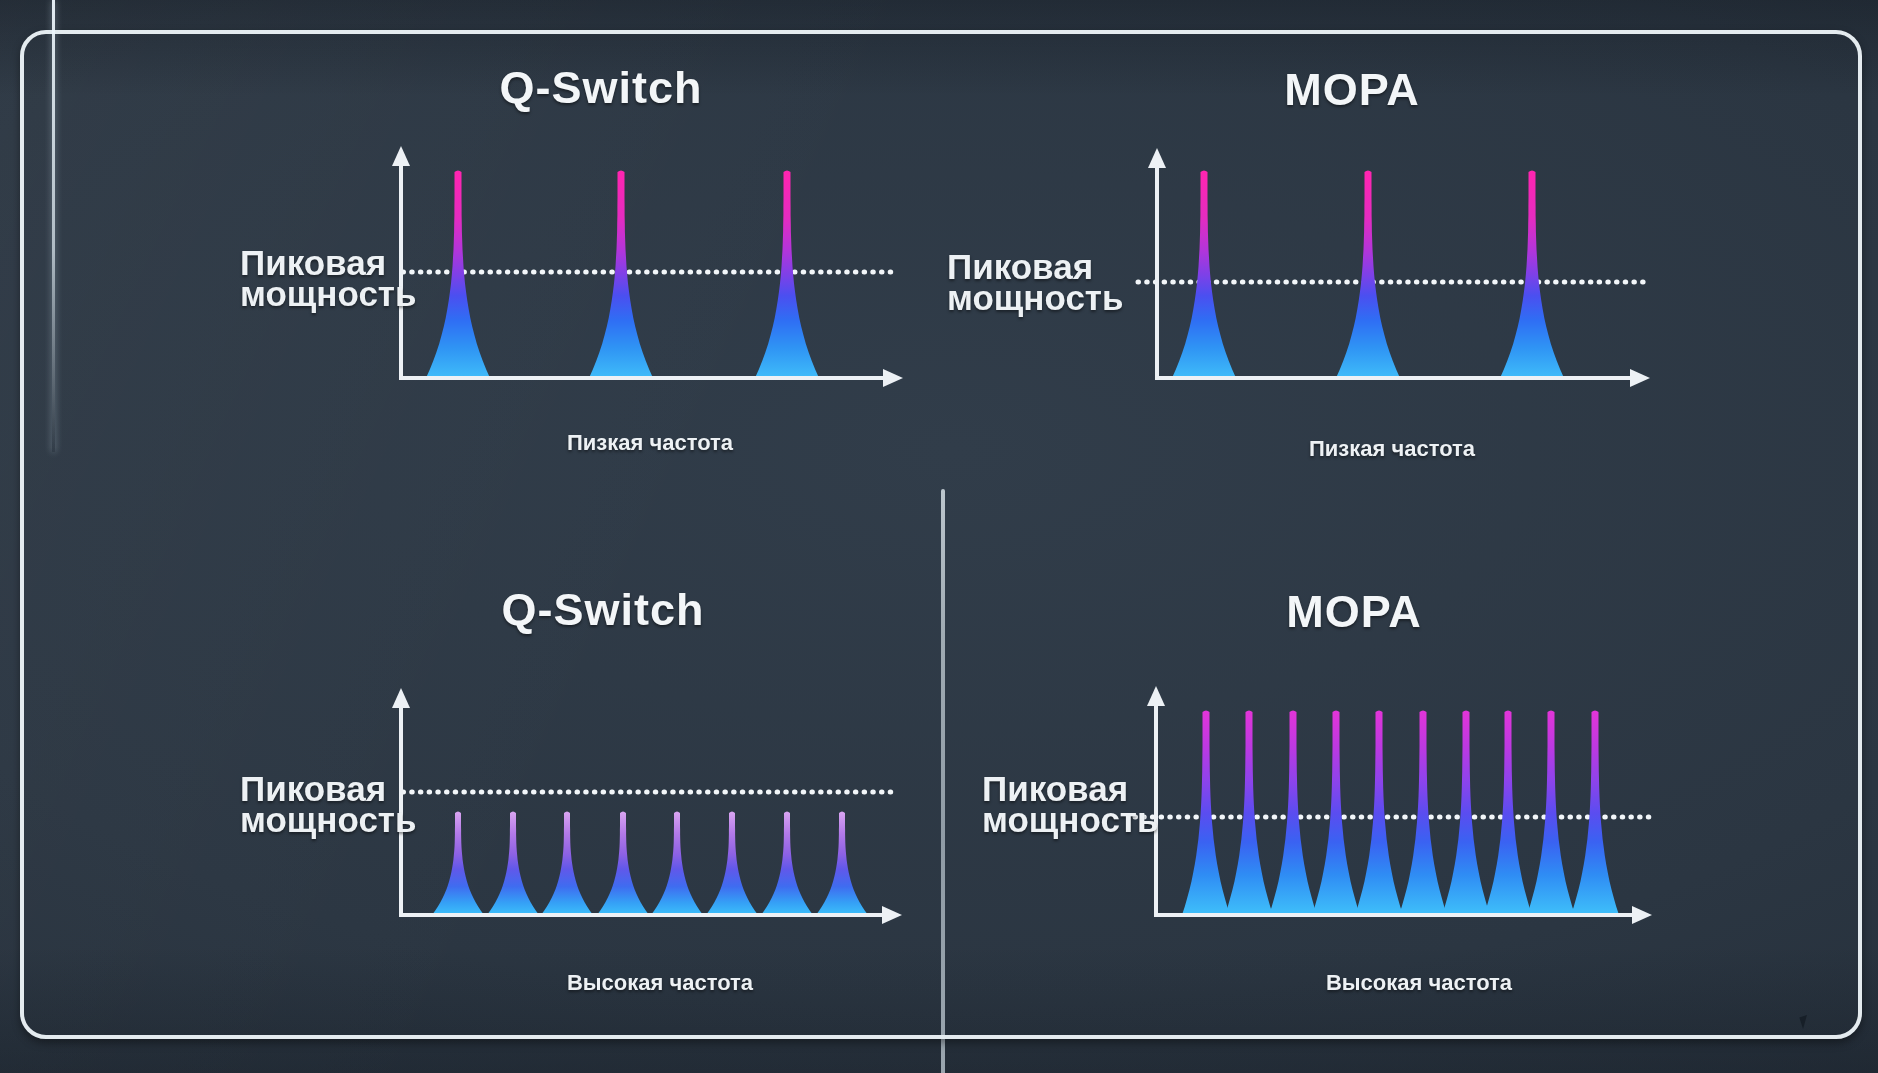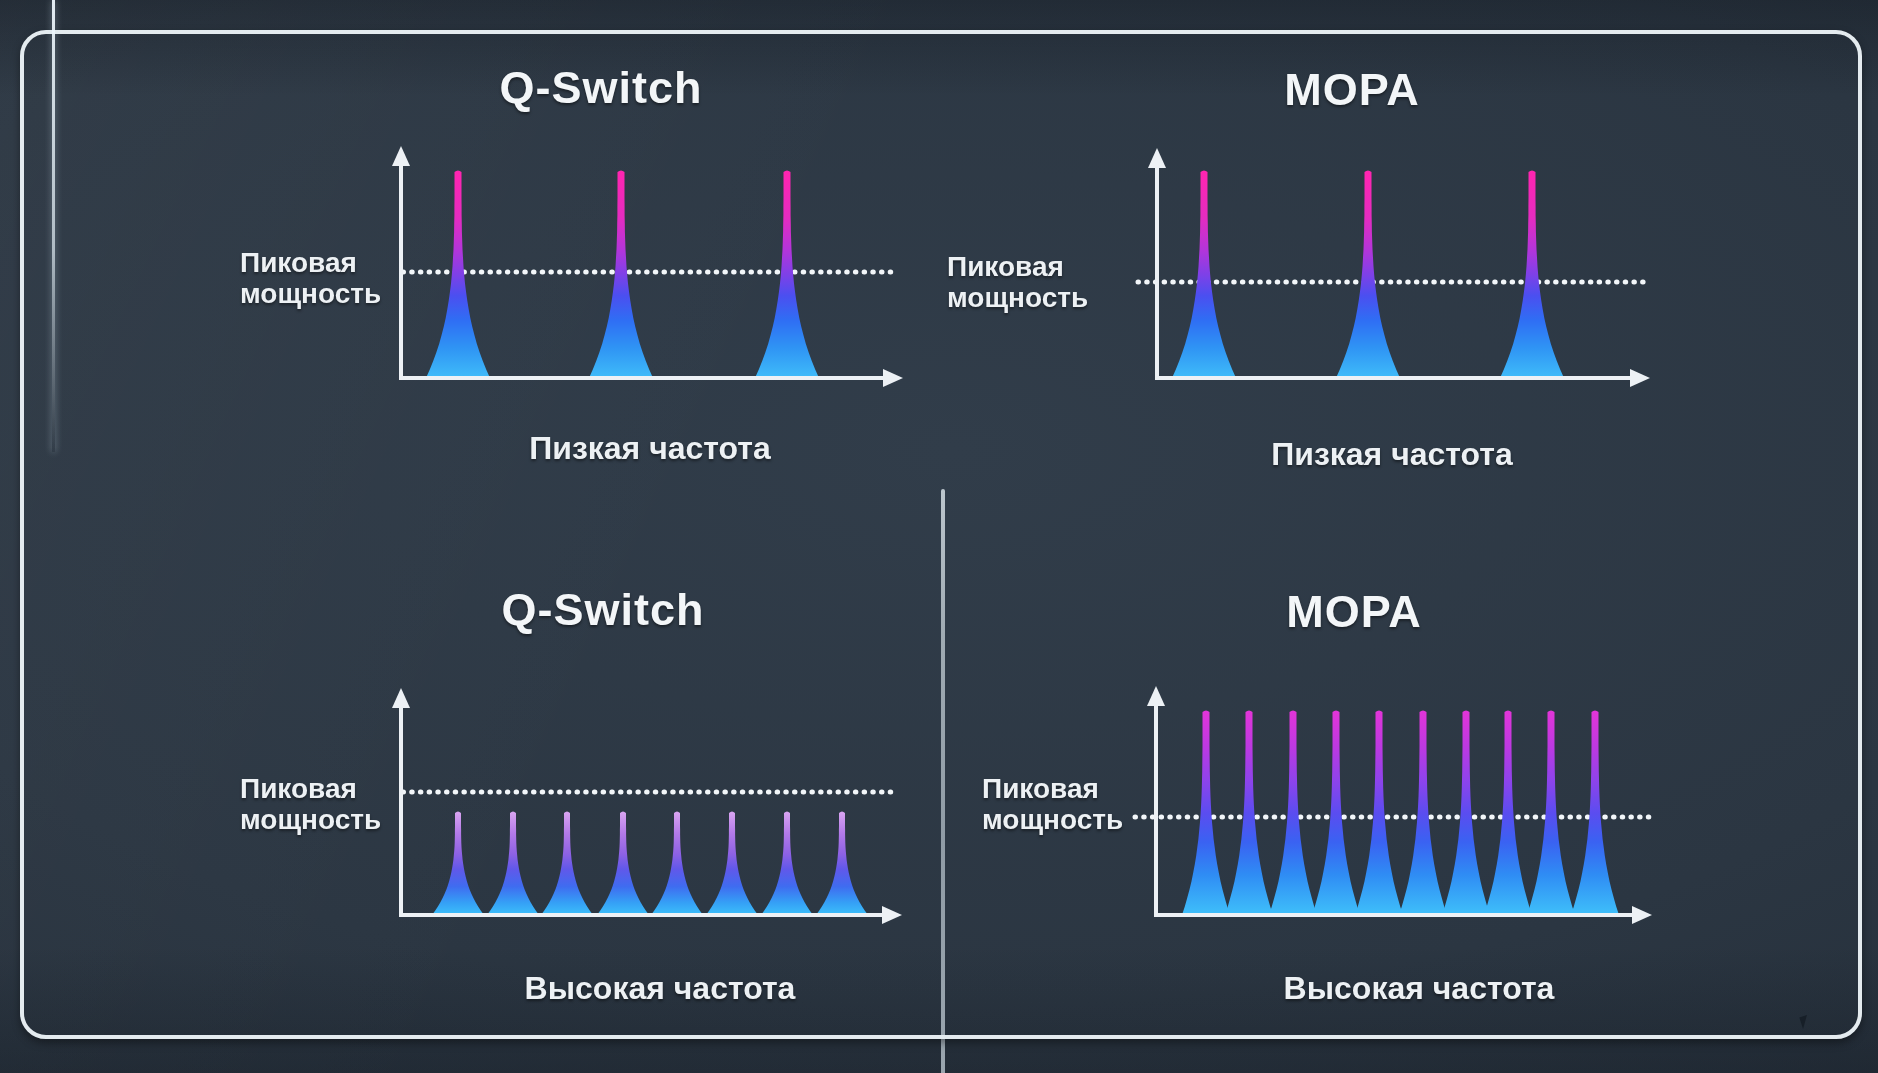--- a/index.html
+++ b/index.html
@@ -31,26 +31,26 @@
     border-radius:3px 3px 0 0;
     background:linear-gradient(to bottom, #bcc6cd 0%, #a0abb3 25%, #909ca6 60%, #9aa5ae 100%);
   }
   #charts{position:absolute; left:0; top:0; z-index:2;}
   .label{position:absolute; z-index:4; color:#edf1f4; text-shadow:0 2px 3px rgba(0,0,0,.45); white-space:nowrap;}
   .title{transform:translateX(-50%); font-size:45px; font-weight:700; letter-spacing:1px; color:#f3f6f8;}
   #title-tl{left:601px; top:62px;}
   #title-tr{left:1352px; top:64px;}
   #title-bl{left:603px; top:584px;}
   #title-br{left:1354px; top:586px;}
-  .ylab{font-size:28px; font-weight:700; line-height:31px;}
+  .ylab{font-size:35px; font-weight:700; line-height:31px;}
   #ylab-tl{left:240px; top:247px;}
   #ylab-tr{left:947px; top:251px;}
   #ylab-bl{left:240px; top:773px;}
   #ylab-br{left:982px; top:773px;}
-  .xlab{transform:translateX(-50%); font-size:32px; font-weight:700;}
+  .xlab{transform:translateX(-50%); font-size:22px; font-weight:700;}
   #xlab-tl{left:650px; top:430px;}
   #xlab-tr{left:1392px; top:436px;}
   #xlab-bl{left:660px; top:970px;}
   #xlab-br{left:1419px; top:970px;}
   #cursor-artifact{
     position:absolute; left:1801px; top:1016px; width:0; height:0; z-index:6; opacity:.75;
     border-top:12px solid #131b23; border-right:8px solid transparent;
     transform:rotate(-18deg);
   }
 </style>

